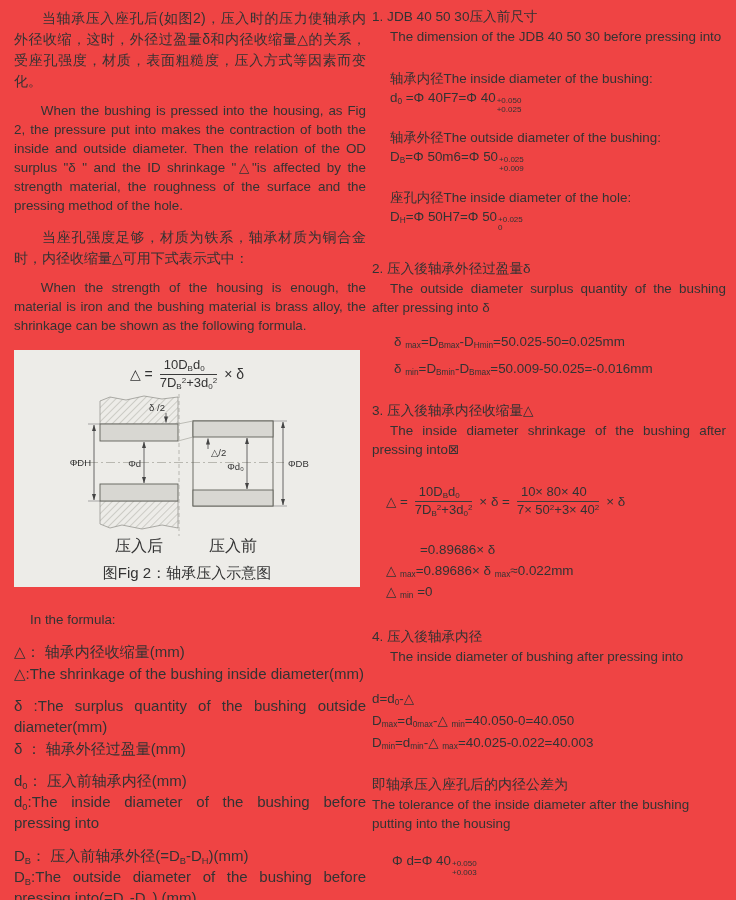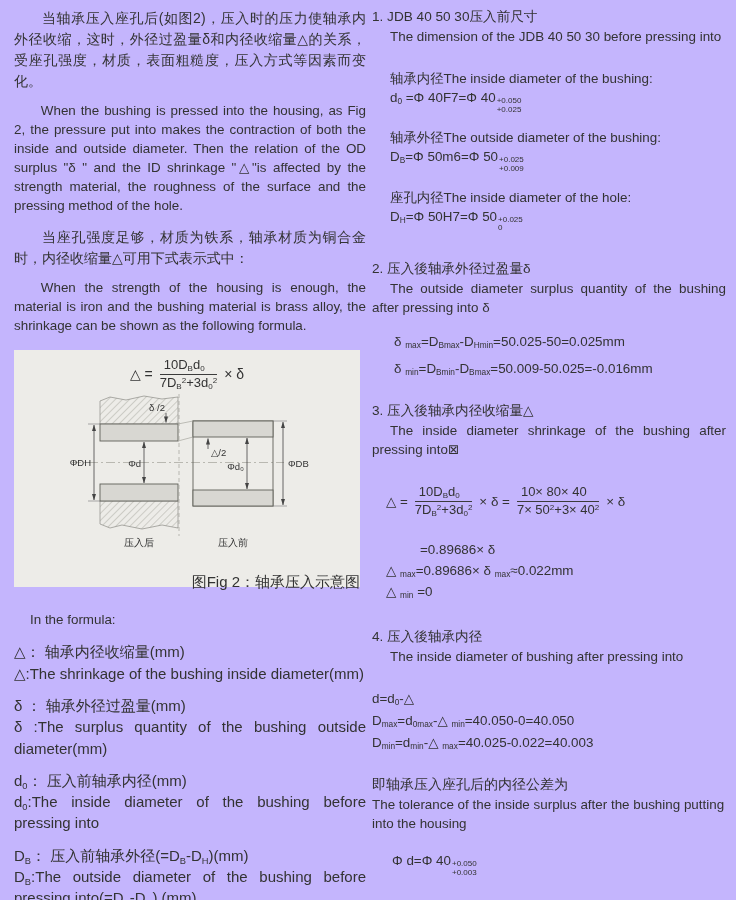--- a/index.html
+++ b/index.html
@@ -1,38 +1,38 @@
 <!DOCTYPE html>
 <html><head>
 <meta charset="utf-8">
 <style>
   html,body{margin:0;padding:0;background:#ffffff;}
-  .page{position:relative;width:736px;height:900px;background:#c4b5fd;overflow:hidden;
+  .page{position:relative;width:736px;height:900px;background:#ef4444;overflow:hidden;
         font-family:"Liberation Sans","DejaVu Sans",sans-serif;color:#333;}
   .col{position:absolute;top:8px;}
   .col-left{left:14px;width:352px;}
   .col-right{left:372px;width:354px;}
   .cn{font-size:14px;line-height:1.5;text-align:justify;}
   .en{font-size:13.4px;line-height:1.42;text-align:justify;}
   .ind{text-indent:2em;}
   p{margin:0;}
   .mb8{margin-bottom:9px;} .mb12{margin-bottom:12px;}
 
   
   .figure-panel{position:relative;width:346px;height:237px;background:#edece8;margin:15px 0 23px 0;}
   .fig-formula{display:flex;justify-content:center;align-items:center;gap:7px;height:40px;padding-top:4px;font-size:14px;}
   .frac{display:inline-flex;flex-direction:column;line-height:1.15;font-size:13px;}
   .frac .num{border-bottom:1px solid #3c3c3c;padding:0 4px 1px;}
   .frac .den{padding-top:1px;}
   .fig-draw{display:block;}
   .fig-draw text{font-size:9.5px;fill:#333;}
-  .fig-states{position:relative;height:22px;font-size:10px;}
+  .fig-states{position:relative;height:22px;font-size:16px;}
   .state-after{position:absolute;left:86px;width:78px;text-align:center;}
   .state-before{position:absolute;left:179px;width:80px;text-align:center;}
-  .fig-caption{text-align:right;font-size:15px;margin-top:15px;}
+  .fig-caption{text-align:center;font-size:15px;margin-top:6px;}
 
   
   .key-head{margin:0 0 12px 16px;text-align:left;}
   .key-item{margin-bottom:11px;}
   .key-item div{font-size:15px;line-height:1.42;text-align:justify;}
 
   sub{font-size:.62em;vertical-align:-0.28em;line-height:0;}
   sup{font-size:.62em;vertical-align:0.5em;line-height:0;}
   .tol{display:inline-flex;flex-direction:column;font-size:8px;line-height:1.08;vertical-align:-1px;margin-left:1px;}
 
@@ -141,22 +141,22 @@
       <div class="fig-caption">图Fig 2：轴承压入示意图</div>
     </div>
 
     <p class="en key-head">In the formula:</p>
 
     <div class="key-item">
       <div>△： 轴承内径收缩量(mm)</div>
       <div>△:The shrinkage of the bushing inside diameter(mm)</div>
     </div>
     <div class="key-item">
+      <div>δ :The surplus quantity of the bushing outside diameter(mm)</div>
       <div>δ ： 轴承外径过盈量(mm)</div>
-      <div>δ :The surplus quantity of the bushing outside diameter(mm)</div>
     </div>
     <div class="key-item">
       <div>d<sub>0</sub>： 压入前轴承内径(mm)</div>
       <div>d<sub>0</sub>:The inside diameter of the bushing before pressing into</div>
     </div>
     <div class="key-item">
       <div>D<sub>B</sub>： 压入前轴承外径(=D<sub>B</sub>-D<sub>H</sub>)(mm)</div>
       <div>D<sub>B</sub>:The outside diameter of the bushing before pressing into(=D<sub>B</sub>-D<sub>N</sub>) (mm)</div>
     </div>
     <div class="key-item">
@@ -229,21 +229,21 @@
       <div class="sec-title">4.  压入後轴承内径</div>
       <div class="sec-en">The inside diameter of bushing after pressing into</div>
 
       <div class="fline" style="margin-top:22px;line-height:1.65">
         <div>d=d<sub>0</sub>-△</div>
         <div>D<sub>max</sub>=d<sub>0max</sub>-△ <sub>min</sub>=40.050-0=40.050</div>
         <div>D<sub>min</sub>=d<sub>min</sub>-△ <sub>max</sub>=40.025-0.022=40.003</div>
       </div>
 
       <div class="cn" style="margin-top:20px">即轴承压入座孔后的内径公差为</div>
-      <div class="en noind" style="text-align:left">The tolerance of the inside surplus after the bushing putting into the housing</div>
+      <div class="en noind" style="text-align:left">The tolerance of the inside diameter after the bushing putting into the housing</div>
 
       <div class="fline" style="margin:20px 0 0 20px">Φ d=Φ 40<span class="tol">
             <span>+0.050</span>
             <span>+0.003</span>
           </span></div>
     </div>
 
   </div>
 </div>
 

